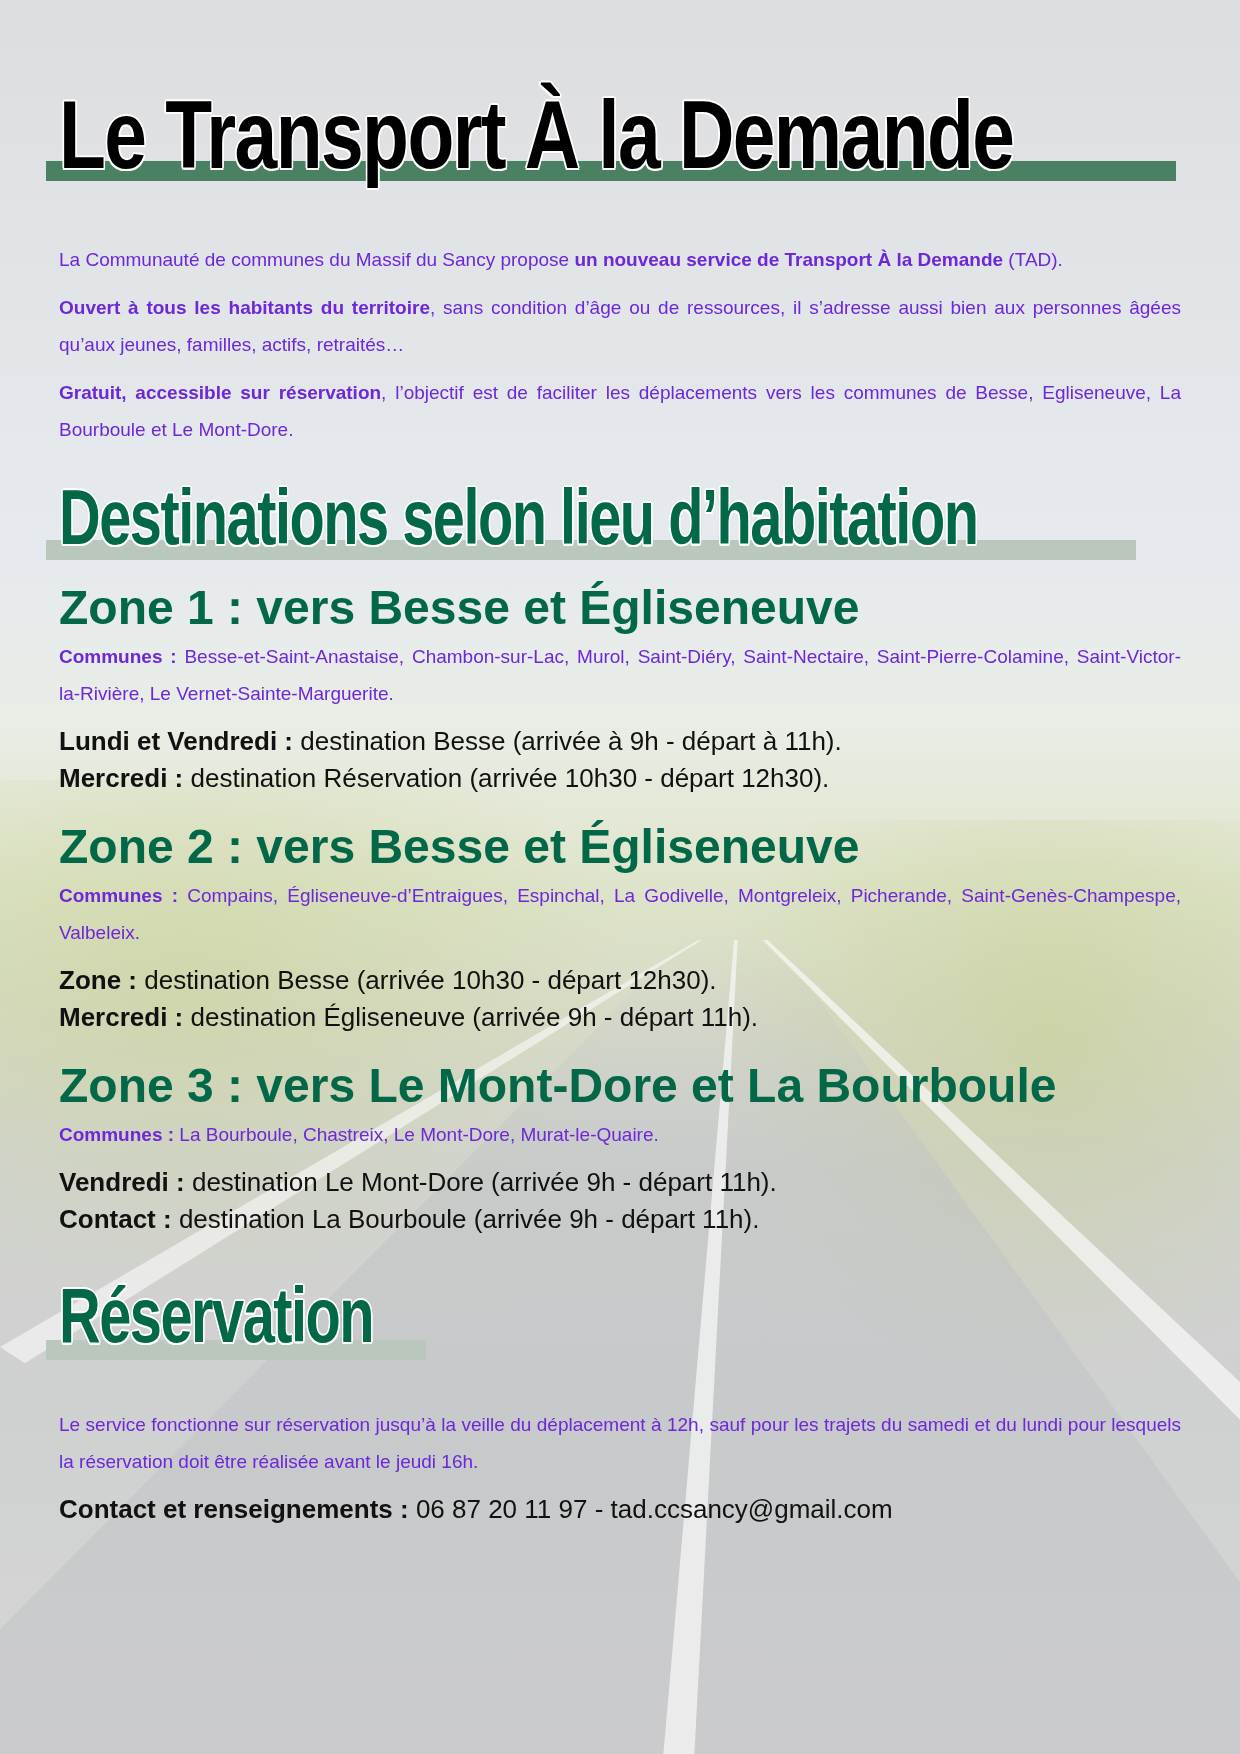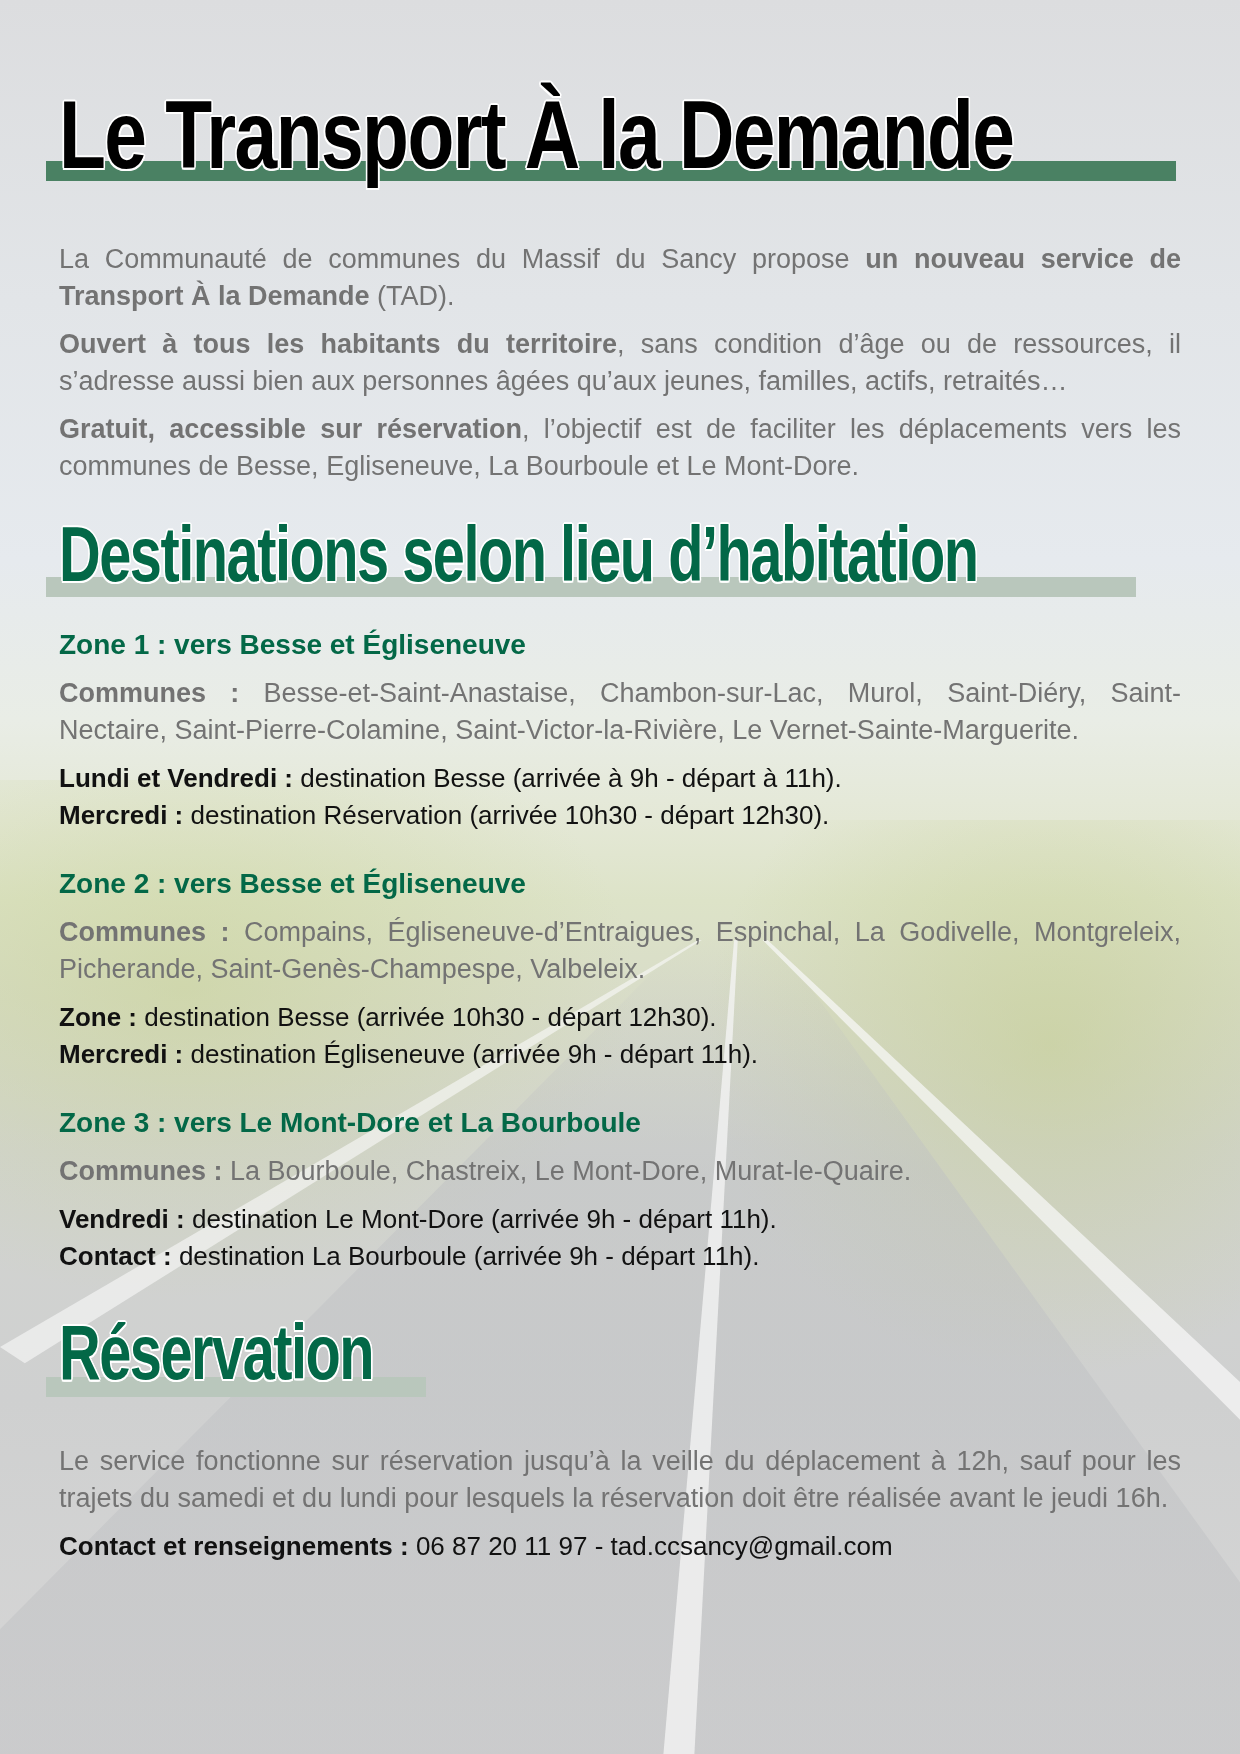--- a/index.html
+++ b/index.html
@@ -82,29 +82,29 @@
       color: #036847;
       letter-spacing: -2px;
       transform: scaleX(0.74);
       transform-origin: left center;
       white-space: nowrap;
       text-shadow: 2px 0 0 #fff, -2px 0 0 #fff, 0 2px 0 #fff, 0 -2px 0 #fff,
                    1.5px 1.5px 0 #fff, -1.5px -1.5px 0 #fff, 1.5px -1.5px 0 #fff, -1.5px 1.5px 0 #fff;
     }
 
     p.body {
-      font-size: 27px;
+      font-size: 19px;
       line-height: 37px;
       text-align: justify;
-      color: #737373;
+      color: #6d28d9;
     }
     p.body b { font-weight: bold; }
 
     .zone-title {
-      font-size: 28px;
+      font-size: 48px;
       font-weight: bold;
       color: #036847;
       line-height: 44px;
     }
     .line { font-size: 26px; line-height: 37px; color: #111; }
   </style>
 </head>
 <body>
 
 <div class="bg">

